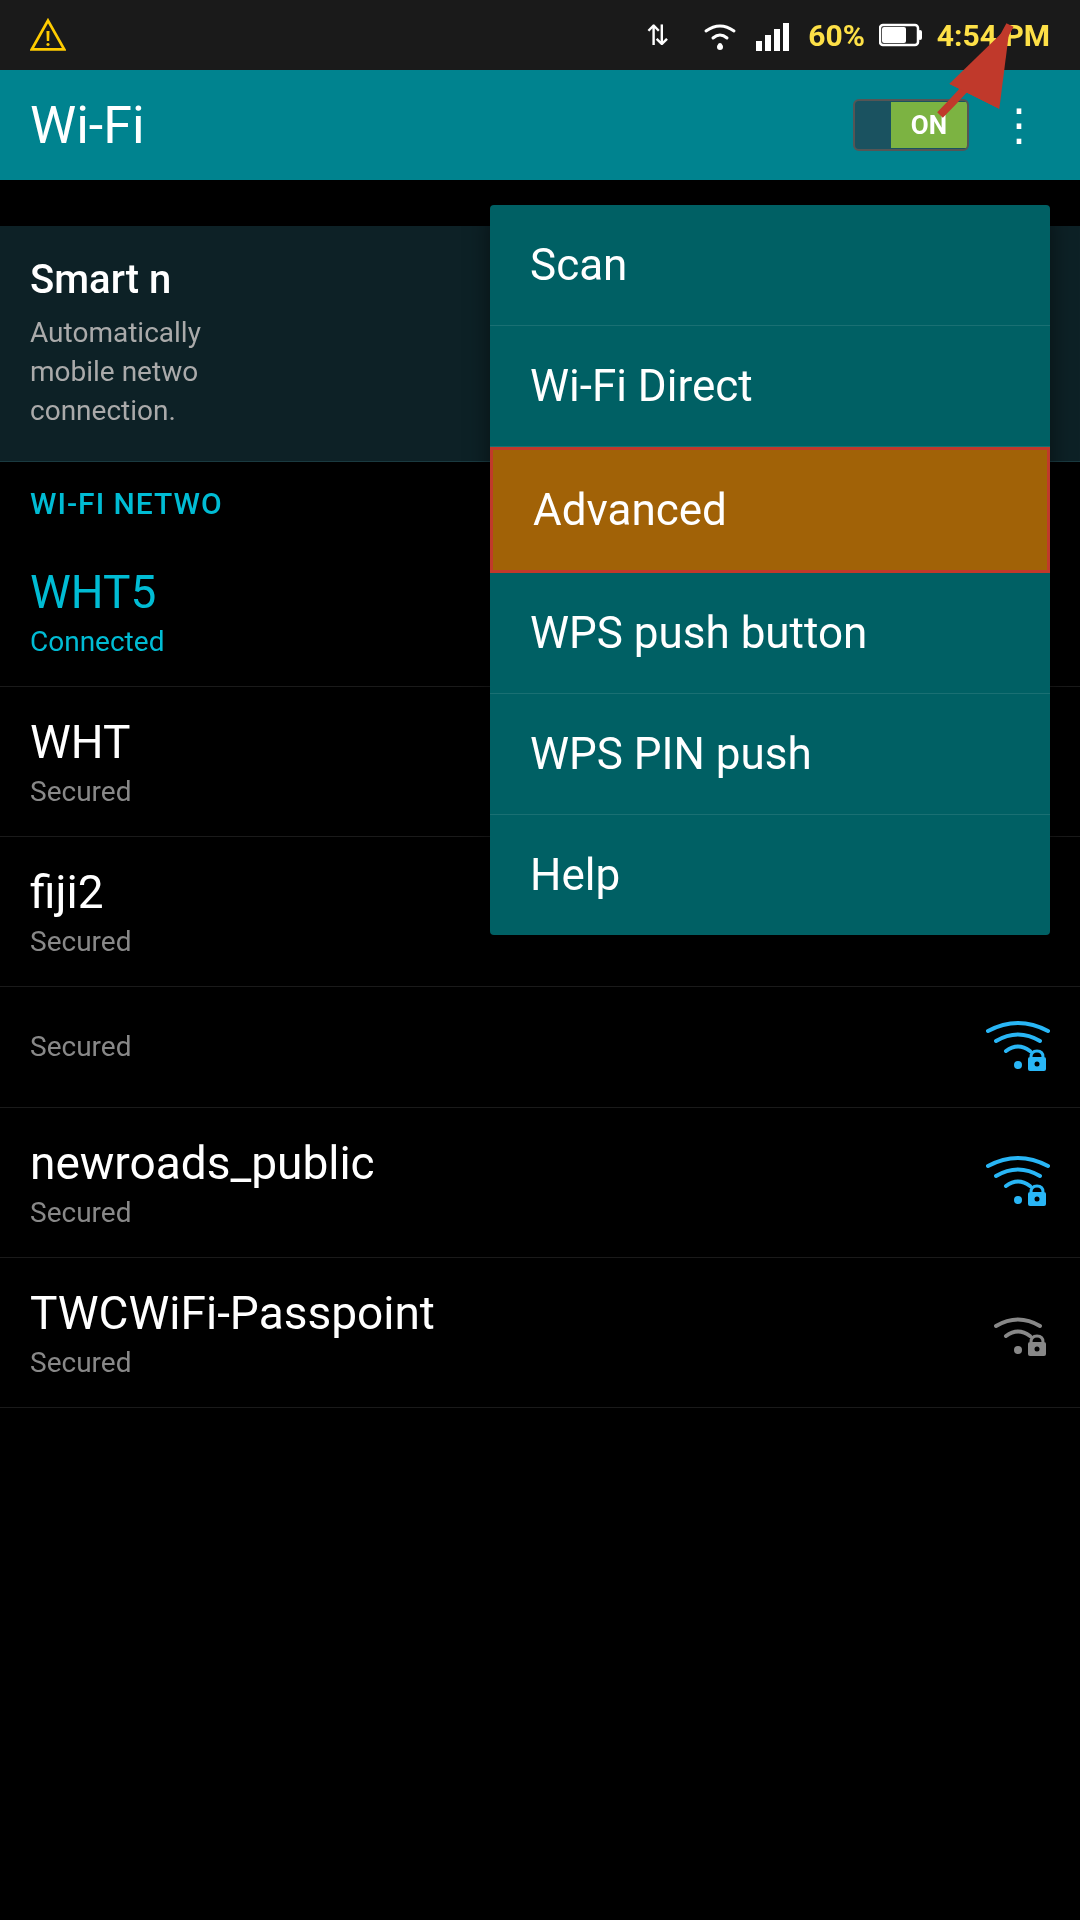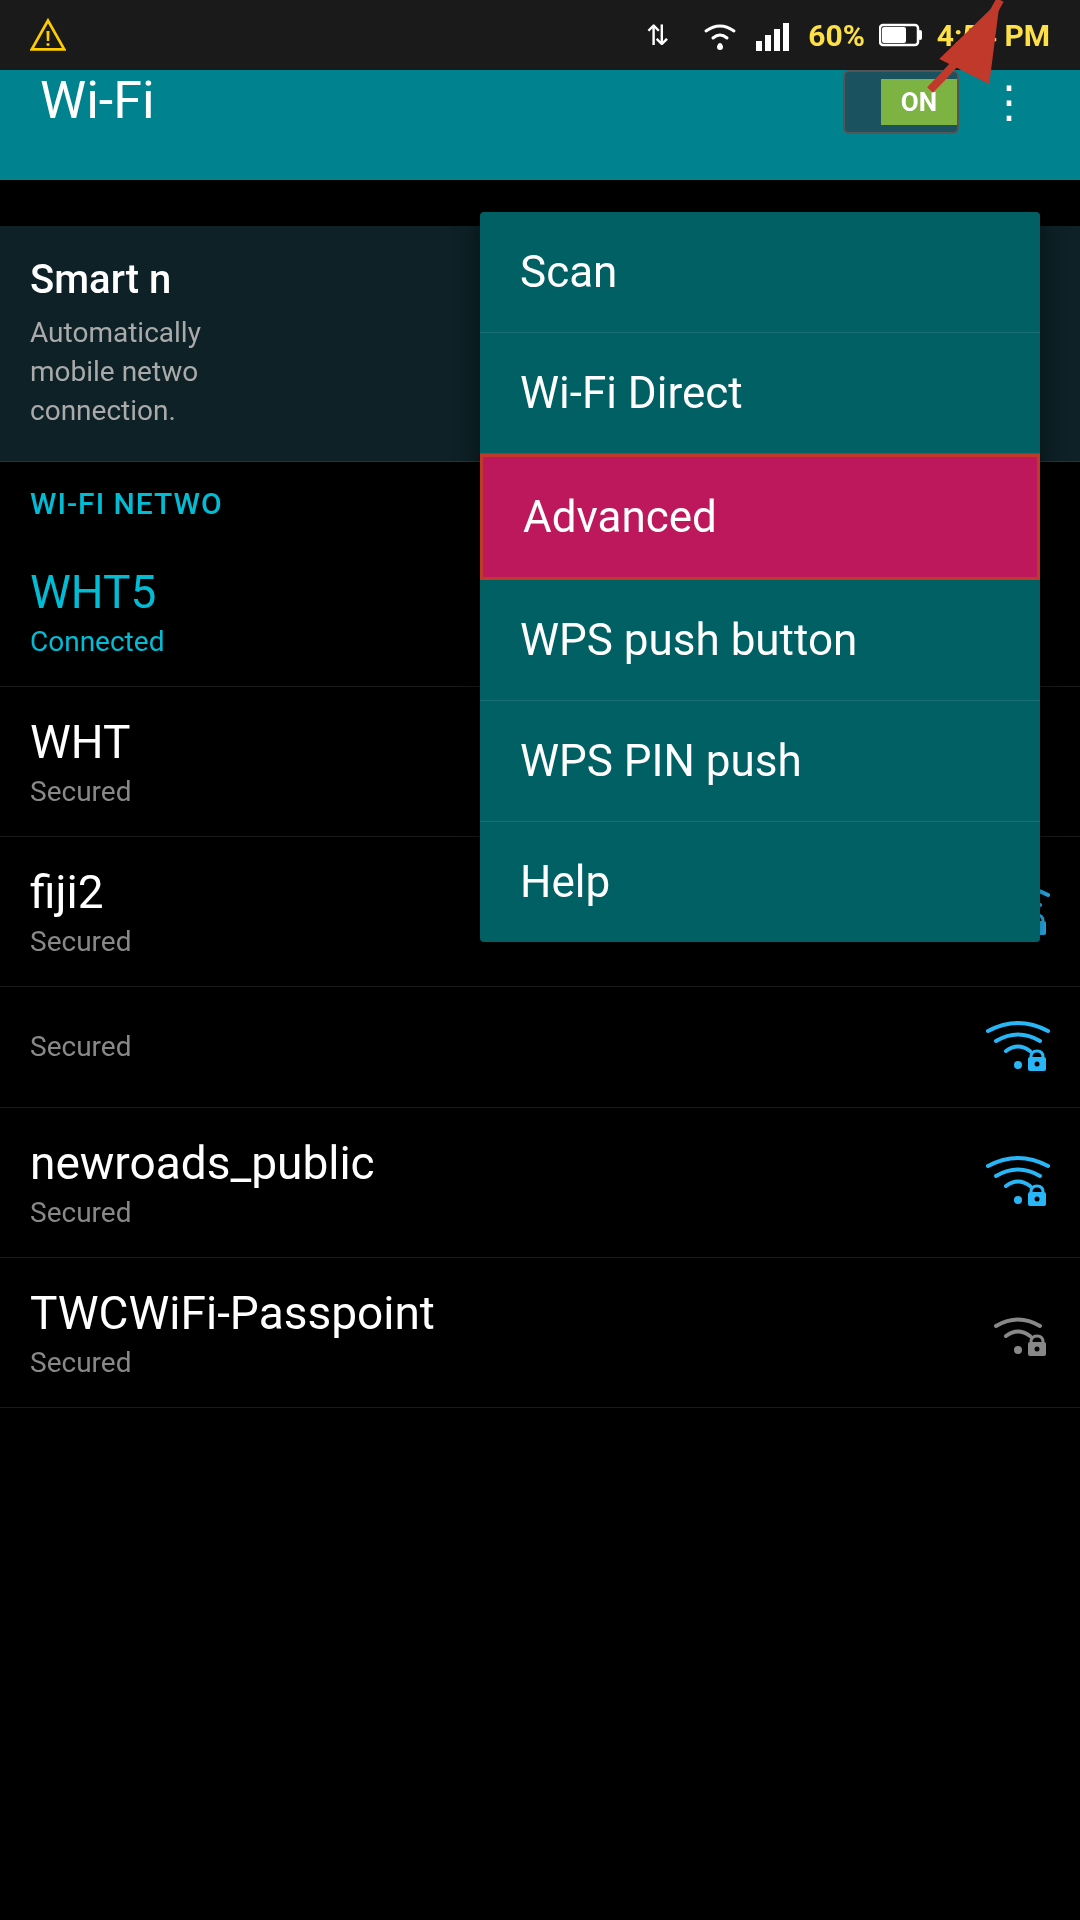--- a/index.html
+++ b/index.html
@@ -41,43 +41,43 @@
       font-size: 30px;
       font-weight: 700;
     }
 
     
     .app-bar {
       width: 100%;
       height: 110px;
       background: #00838f;
       display: flex;
-      align-items: flex-start;
+      align-items: center;
       justify-content: space-between;
-      padding: 0 40px;
+      padding: 0 30px;
     }
     .app-title {
       color: #fff;
       font-size: 52px;
       font-weight: 400;
     }
     .app-bar-right {
       display: flex;
       align-items: center;
       gap: 20px;
       position: relative;
     }
     .wifi-toggle {
       background: #1a5260;
       border: 2px solid #555;
       border-radius: 6px;
       display: flex;
       align-items: center;
       overflow: hidden;
-      height: 64px;
+      height: 52px;
     }
     .wifi-toggle-off {
       padding: 8px 18px;
       color: #aaa;
       font-size: 26px;
       background: #1a5260;
     }
     .wifi-toggle-on {
       padding: 8px 20px;
       color: #fff;
@@ -98,35 +98,34 @@
     .dropdown-menu {
       position: absolute;
       top: 110px;
       right: 0;
       width: 560px;
       background: #006064;
       z-index: 100;
       border-radius: 4px;
       overflow: hidden;
       box-shadow: 0 8px 24px rgba(0,0,0,0.5);
-      margin-top: 32px;
     }
     .dropdown-item {
       padding: 34px 40px;
       color: #fff;
       font-size: 44px;
       font-weight: 400;
       border-bottom: 1px solid rgba(255,255,255,0.1);
       cursor: pointer;
     }
     .dropdown-item:last-child {
       border-bottom: none;
     }
     .dropdown-item.highlighted {
-      background: #be185d;
+      background: #a16207;
       border: 3px solid #c0392b;
       margin: 0;
     }
 
     
     .main-content {
       background: #000;
       width: 100%;
       position: relative;
       margin-top: 46px;

